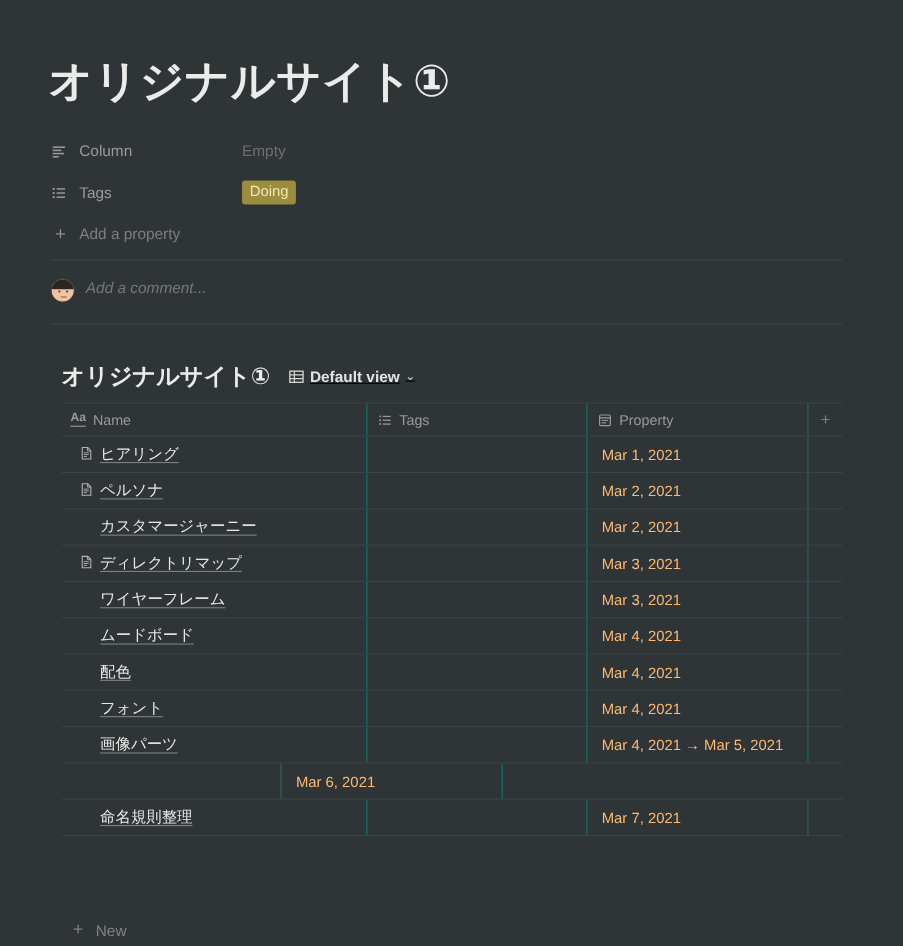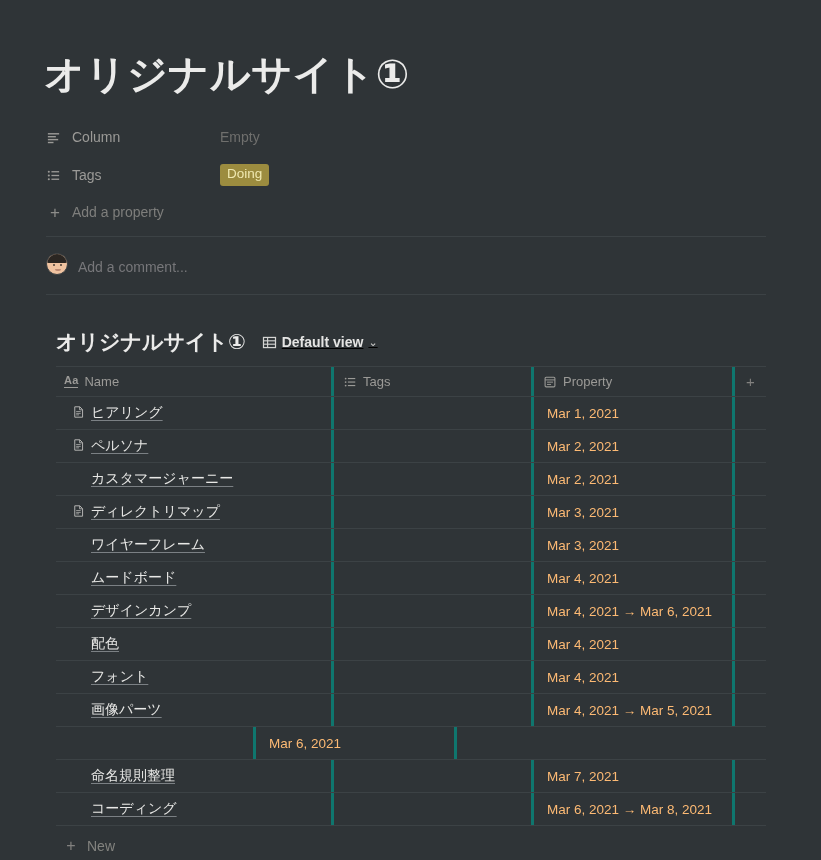--- a/index.html
+++ b/index.html
@@ -105,21 +105,22 @@
   }
   .divider.d1 { top: 236px; }
   .divider.d2 { top: 294px; }
 
   
   .comment-row {
     position: absolute;
     left: 46px;
     top: 253px;
     display: flex;
-    align-items: flex-end;
+    align-items: flex-start;
+    font-style: italic;
   }
   .avatar {
     width: 22px;
     height: 22px;
     border-radius: 50%;
     background: #f0c3a0;
     margin-right: 10px;
     position: relative;
     overflow: hidden;
     flex: 0 0 22px;
@@ -198,21 +199,21 @@
     border-bottom: 1px solid #3c4245;
     height: 33px;
     align-items: stretch;
   }
   .trow.header { height: 30px; }
   .cell {
     display: flex;
     align-items: center;
     padding: 0 8px;
     overflow: hidden;
-    border-right: 3px solid #0f766e;
+    border-right: 1px solid #0f766e;
   }
   .cell.c-name  { width: 278px; flex: 0 0 278px; }
   .cell.c-tags  { width: 200px; flex: 0 0 200px; }
   .cell.c-prop  { width: 201px; flex: 0 0 201px; }
   .cell.c-add   { width: 31px;  flex: 0 0 31px; border-right: none;
                   justify-content: center; }
 
   .head-txt {
     font-size: 13px;
     color: #9b9a97;
@@ -558,44 +559,44 @@
             <span class="name-wrap">
               <span class="doc-icon spacer">
                 <svg width="13" height="14" viewBox="0 0 16 16" fill="none">
                   <path d="M3.4 1.6h6.2L13 5.1v9.3H3.4z" stroke="#b6b6b4" stroke-width="1.2" fill="none"></path>
                   <path d="M9.4 1.7v3.6h3.5" stroke="#b6b6b4" stroke-width="1.1" fill="none"></path>
                   <rect x="5.1" y="7.1" width="5.6" height="0.95" fill="#b6b6b4"></rect>
                   <rect x="5.1" y="9.1" width="5.6" height="0.95" fill="#b6b6b4"></rect>
                   <rect x="5.1" y="11.1" width="3.6" height="0.95" fill="#b6b6b4"></rect>
                 </svg>
               </span>
-              <span class="name-text">デザインカンプ</span>
-            </span>
-          </div>
-          <div class="cell c-tags">
-            <span></span>
-          </div>
-          <div class="cell c-prop">
-            <span class="date-text">Mar 4, 2021 → Mar 6, 2021</span>
+              <span class="name-text">配色</span>
+            </span>
+          </div>
+          <div class="cell c-tags">
+            <span></span>
+          </div>
+          <div class="cell c-prop">
+            <span class="date-text">Mar 4, 2021</span>
           </div>
           <div class="cell c-add"></div>
         </div>
         <div class="trow">
           <div class="cell c-name">
             <span class="name-wrap">
               <span class="doc-icon spacer">
                 <svg width="13" height="14" viewBox="0 0 16 16" fill="none">
                   <path d="M3.4 1.6h6.2L13 5.1v9.3H3.4z" stroke="#b6b6b4" stroke-width="1.2" fill="none"></path>
                   <path d="M9.4 1.7v3.6h3.5" stroke="#b6b6b4" stroke-width="1.1" fill="none"></path>
                   <rect x="5.1" y="7.1" width="5.6" height="0.95" fill="#b6b6b4"></rect>
                   <rect x="5.1" y="9.1" width="5.6" height="0.95" fill="#b6b6b4"></rect>
                   <rect x="5.1" y="11.1" width="3.6" height="0.95" fill="#b6b6b4"></rect>
                 </svg>
               </span>
-              <span class="name-text">配色</span>
+              <span class="name-text">フォント</span>
             </span>
           </div>
           <div class="cell c-tags">
             <span></span>
           </div>
           <div class="cell c-prop">
             <span class="date-text">Mar 4, 2021</span>
           </div>
           <div class="cell c-add"></div>
         </div>
@@ -604,106 +605,60 @@
             <span class="name-wrap">
               <span class="doc-icon spacer">
                 <svg width="13" height="14" viewBox="0 0 16 16" fill="none">
                   <path d="M3.4 1.6h6.2L13 5.1v9.3H3.4z" stroke="#b6b6b4" stroke-width="1.2" fill="none"></path>
                   <path d="M9.4 1.7v3.6h3.5" stroke="#b6b6b4" stroke-width="1.1" fill="none"></path>
                   <rect x="5.1" y="7.1" width="5.6" height="0.95" fill="#b6b6b4"></rect>
                   <rect x="5.1" y="9.1" width="5.6" height="0.95" fill="#b6b6b4"></rect>
                   <rect x="5.1" y="11.1" width="3.6" height="0.95" fill="#b6b6b4"></rect>
                 </svg>
               </span>
-              <span class="name-text">フォント</span>
-            </span>
-          </div>
-          <div class="cell c-tags">
-            <span></span>
-          </div>
-          <div class="cell c-prop">
-            <span class="date-text">Mar 4, 2021</span>
+              <span class="name-text">画像パーツ</span>
+            </span>
+          </div>
+          <div class="cell c-tags">
+            <span></span>
+          </div>
+          <div class="cell c-prop">
+            <span class="date-text">Mar 4, 2021 → Mar 5, 2021</span>
+          </div>
+          <div class="cell c-add"></div>
+        </div>
+        <div class="trow">
+          <div class="cell c-tags">
+            <span></span>
+          </div>
+          <div class="cell c-prop">
+            <span class="date-text">Mar 6, 2021</span>
           </div>
           <div class="cell c-add"></div>
         </div>
         <div class="trow">
           <div class="cell c-name">
             <span class="name-wrap">
               <span class="doc-icon spacer">
                 <svg width="13" height="14" viewBox="0 0 16 16" fill="none">
                   <path d="M3.4 1.6h6.2L13 5.1v9.3H3.4z" stroke="#b6b6b4" stroke-width="1.2" fill="none"></path>
                   <path d="M9.4 1.7v3.6h3.5" stroke="#b6b6b4" stroke-width="1.1" fill="none"></path>
                   <rect x="5.1" y="7.1" width="5.6" height="0.95" fill="#b6b6b4"></rect>
                   <rect x="5.1" y="9.1" width="5.6" height="0.95" fill="#b6b6b4"></rect>
                   <rect x="5.1" y="11.1" width="3.6" height="0.95" fill="#b6b6b4"></rect>
                 </svg>
               </span>
-              <span class="name-text">画像パーツ</span>
-            </span>
-          </div>
-          <div class="cell c-tags">
-            <span></span>
-          </div>
-          <div class="cell c-prop">
-            <span class="date-text">Mar 4, 2021 → Mar 5, 2021</span>
-          </div>
-          <div class="cell c-add"></div>
-        </div>
-        <div class="trow">
-          <div class="cell c-tags">
-            <span></span>
-          </div>
-          <div class="cell c-prop">
-            <span class="date-text">Mar 6, 2021</span>
-          </div>
-          <div class="cell c-add"></div>
-        </div>
-        <div class="trow">
-          <div class="cell c-name">
-            <span class="name-wrap">
-              <span class="doc-icon spacer">
-                <svg width="13" height="14" viewBox="0 0 16 16" fill="none">
-                  <path d="M3.4 1.6h6.2L13 5.1v9.3H3.4z" stroke="#b6b6b4" stroke-width="1.2" fill="none"></path>
-                  <path d="M9.4 1.7v3.6h3.5" stroke="#b6b6b4" stroke-width="1.1" fill="none"></path>
-                  <rect x="5.1" y="7.1" width="5.6" height="0.95" fill="#b6b6b4"></rect>
-                  <rect x="5.1" y="9.1" width="5.6" height="0.95" fill="#b6b6b4"></rect>
-                  <rect x="5.1" y="11.1" width="3.6" height="0.95" fill="#b6b6b4"></rect>
-                </svg>
-              </span>
               <span class="name-text">命名規則整理</span>
             </span>
           </div>
           <div class="cell c-tags">
             <span></span>
           </div>
           <div class="cell c-prop">
             <span class="date-text">Mar 7, 2021</span>
-          </div>
-          <div class="cell c-add"></div>
-        </div>
-        <div class="trow">
-          <div class="cell c-name">
-            <span class="name-wrap">
-              <span class="doc-icon spacer">
-                <svg width="13" height="14" viewBox="0 0 16 16" fill="none">
-                  <path d="M3.4 1.6h6.2L13 5.1v9.3H3.4z" stroke="#b6b6b4" stroke-width="1.2" fill="none"></path>
-                  <path d="M9.4 1.7v3.6h3.5" stroke="#b6b6b4" stroke-width="1.1" fill="none"></path>
-                  <rect x="5.1" y="7.1" width="5.6" height="0.95" fill="#b6b6b4"></rect>
-                  <rect x="5.1" y="9.1" width="5.6" height="0.95" fill="#b6b6b4"></rect>
-                  <rect x="5.1" y="11.1" width="3.6" height="0.95" fill="#b6b6b4"></rect>
-                </svg>
-              </span>
-              <span class="name-text">コーディング</span>
-            </span>
-          </div>
-          <div class="cell c-tags">
-            <span></span>
-          </div>
-          <div class="cell c-prop">
-            <span class="date-text">Mar 6, 2021 → Mar 8, 2021</span>
           </div>
           <div class="cell c-add"></div>
         </div>
       </div>
   </div>
 
   <div class="new-row">
     <span class="plus">+</span>
     <span class="txt">New</span>
   </div>

